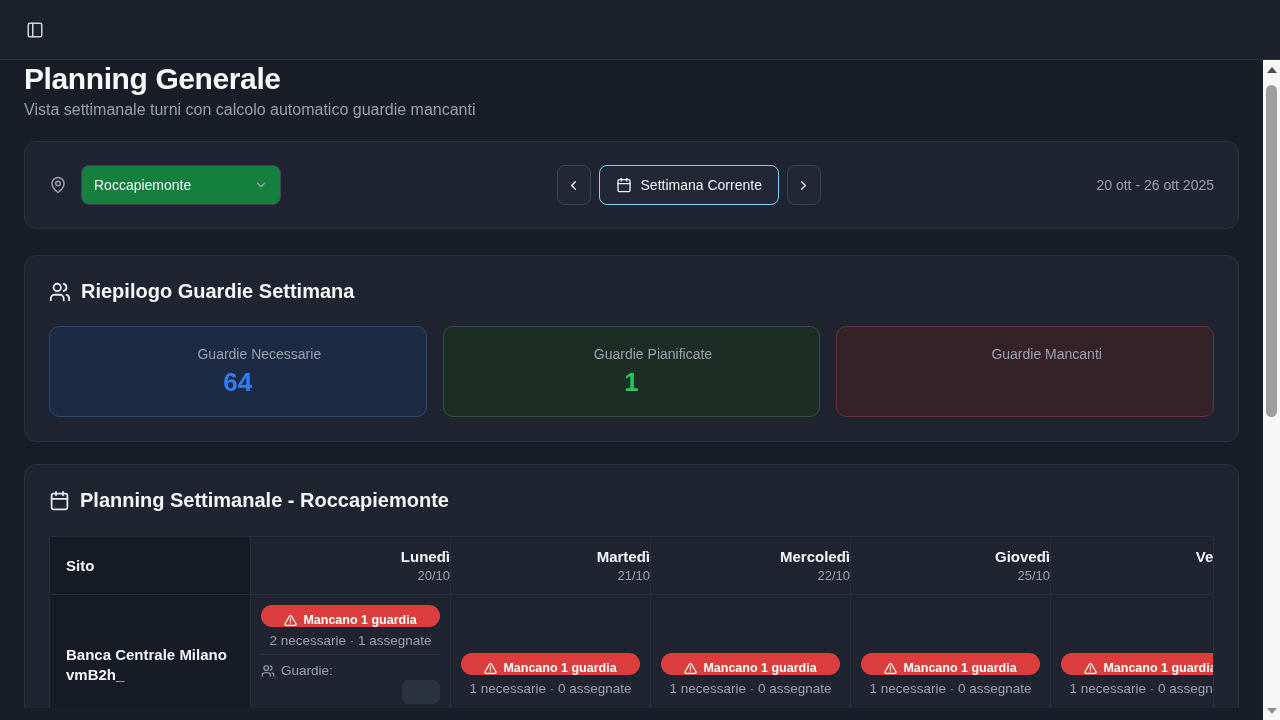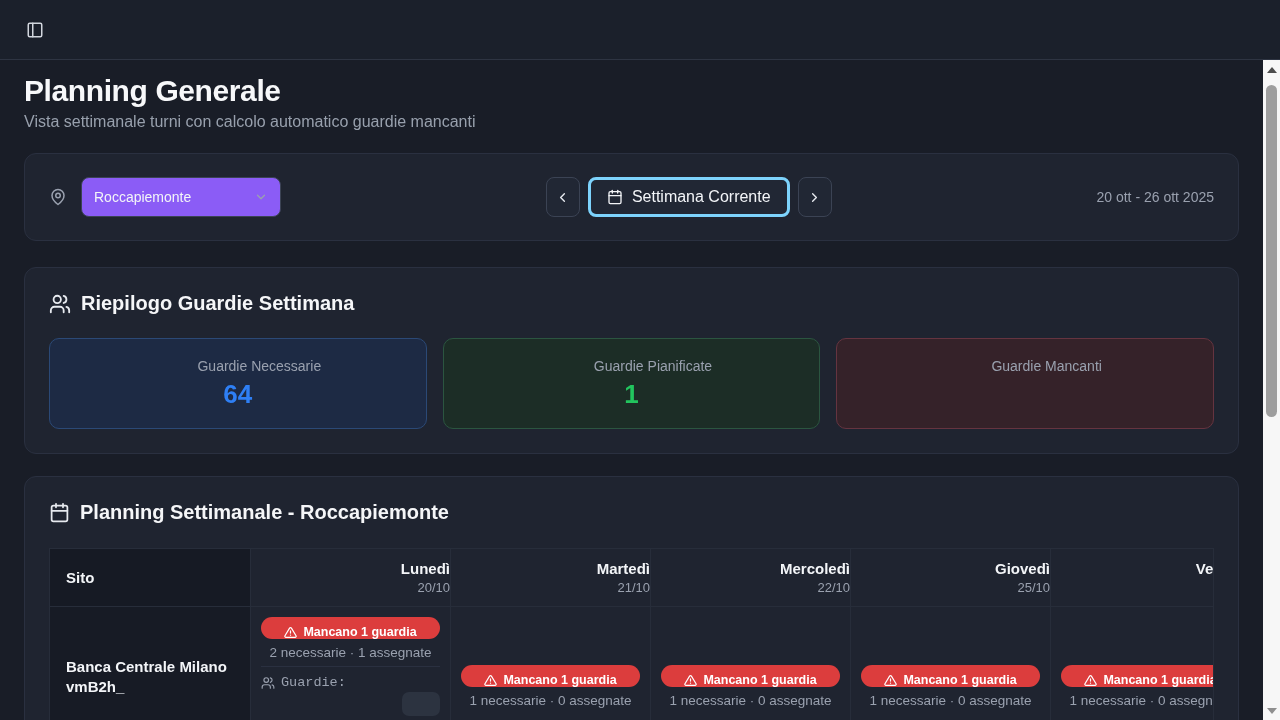--- a/index.html
+++ b/index.html
@@ -14,50 +14,50 @@
     position:absolute; top:0; left:0; width:1280px; height:60px;
     background:#1b202b; border-bottom:1px solid #2e3442;
     display:flex; align-items:center; padding:0 16px; z-index:5;
   }
   .icon-btn {
     width:38px; height:38px; border:none; background:transparent; border-radius:8px;
     display:flex; align-items:center; justify-content:center; cursor:pointer; color:#d2d6de;
   }
   
   .viewport {
-    position:absolute; top:60px; left:0; width:1263px; height:660px;
+    position:absolute; top:48px; left:0; width:1263px; height:660px;
     overflow:hidden; padding:14px 24px 0 24px;
   }
   
   .page-title { font-size:30px; font-weight:700; letter-spacing:-0.4px; color:#f7f8fa; }
   .page-subtitle { font-size:16px; color:#98a0ad; margin-top:5px; }
   
   .card {
     background:#1f2430; border:1px solid #2a3040; border-radius:12px;
   }
   .toolbar-card {
     margin-top:22px; height:88px;
     display:flex; align-items:center; padding:0 24px;
   }
   .loc-group { display:flex; align-items:center; gap:14px; }
   .select {
-    width:200px; height:40px; background:#8b5cf6; border:1px solid #3b4354; border-radius:8px;
+    width:200px; height:40px; background:#15803d; border:1px solid #3b4354; border-radius:8px;
     display:flex; align-items:center; justify-content:space-between; padding:0 12px;
     font-size:14px; color:#f3f5f8; cursor:pointer;
   }
   .nav-group { display:flex; align-items:center; gap:8px; }
   .nav-btn {
     height:40px; min-width:34px; padding:0;
     background:#212734; border:1px solid #3b4354; border-radius:8px;
     display:flex; align-items:center; justify-content:center; color:#e7eaef; cursor:pointer;
   }
   .week-btn {
     height:40px; padding:0 16px; gap:9px;
-    background:#212734; border:3px solid #7dd3fc; border-radius:8px;
-    display:flex; align-items:center; color:#f3f5f8; font-size:16px; font-weight:500;
+    background:#212734; border:1px solid #7dd3fc; border-radius:8px;
+    display:flex; align-items:center; color:#f3f5f8; font-size:14px; font-weight:500;
     font-family:"Liberation Sans", sans-serif; cursor:pointer;
   }
   .date-range { font-size:14px; color:#9aa1af; }
   
   .summary-card { margin-top:26px; padding:24px; }
   .card-title-row { display:flex; align-items:center; gap:10px; }
   .card-title { font-size:20px; font-weight:700; color:#f5f6f8; }
   .stats { display:grid; grid-template-columns:1fr 1fr 1fr; gap:16px; margin-top:23px; }
   .stat-box { border-radius:10px; text-align:center; padding:19px 0 21px 0; border:1px solid transparent; }
   .stat-label { font-size:14px; color:#9aa1af;padding-left:43px; }
@@ -88,21 +88,21 @@
   }
   .body-day { height:200px; padding:10px; }
   .pad-center { padding-top:58px; }
   .badge {
     height:22px; width:100%; border-radius:999px; background:#dc3d3d;
     display:flex; align-items:flex-end; justify-content:center; gap:6px;
     color:#ffffff; font-size:12.5px; font-weight:700; cursor:default; white-space:nowrap;
   }
   .counts { margin-top:6px; text-align:center; font-size:13.5px; color:#9aa1af; white-space:nowrap; }
   .cell-divider { margin-top:6px; border-top:1px solid #2a3040; }
-  .guards-row { margin-top:8px; display:flex; align-items:center; gap:6px; font-size:13.5px; color:#9aa1af;font-family:Liberation Mono, monospace; }
+  .guards-row { margin-top:8px; display:flex; align-items:center; gap:6px; font-size:13.5px; color:#9aa1af; }
   .guard-chip { margin-top:2px; margin-left:auto; width:38px; height:24px; background:#2c3340; border-radius:7px; }
   
   .scrollbar {
     position:absolute; top:60px; right:0; width:17px; height:660px;
     background:#f7f7f7; z-index:6;
   }
   .sb-up {
     position:absolute; top:7px; left:4px;
     width:0; height:0; border-left:5px solid transparent; border-right:5px solid transparent;
     border-bottom:6px solid #4d4d4d;

